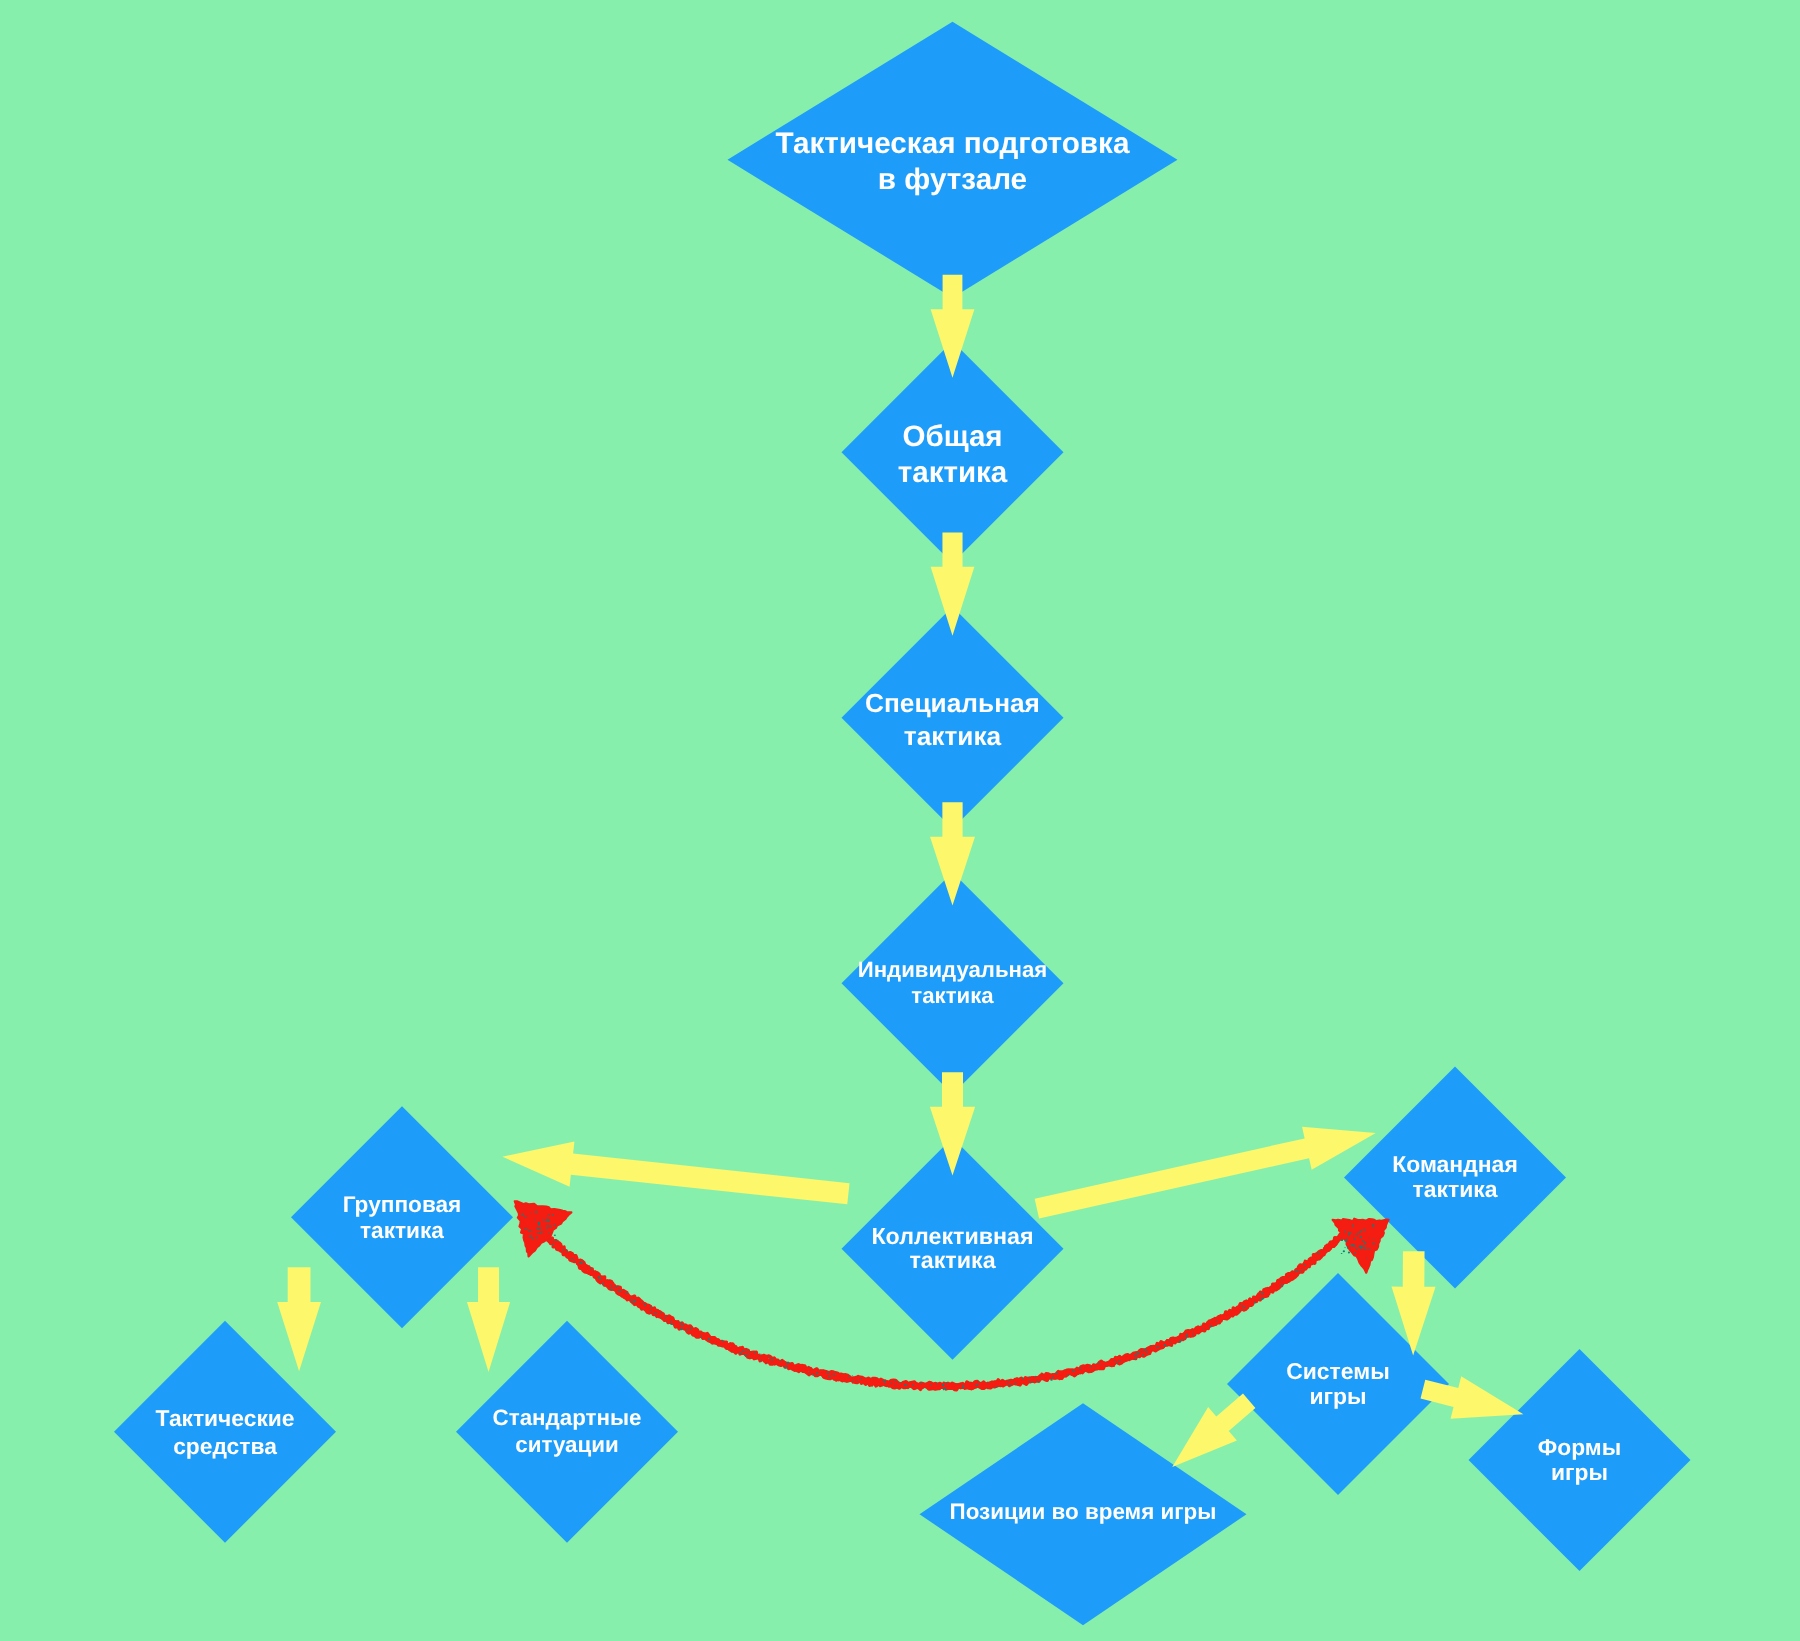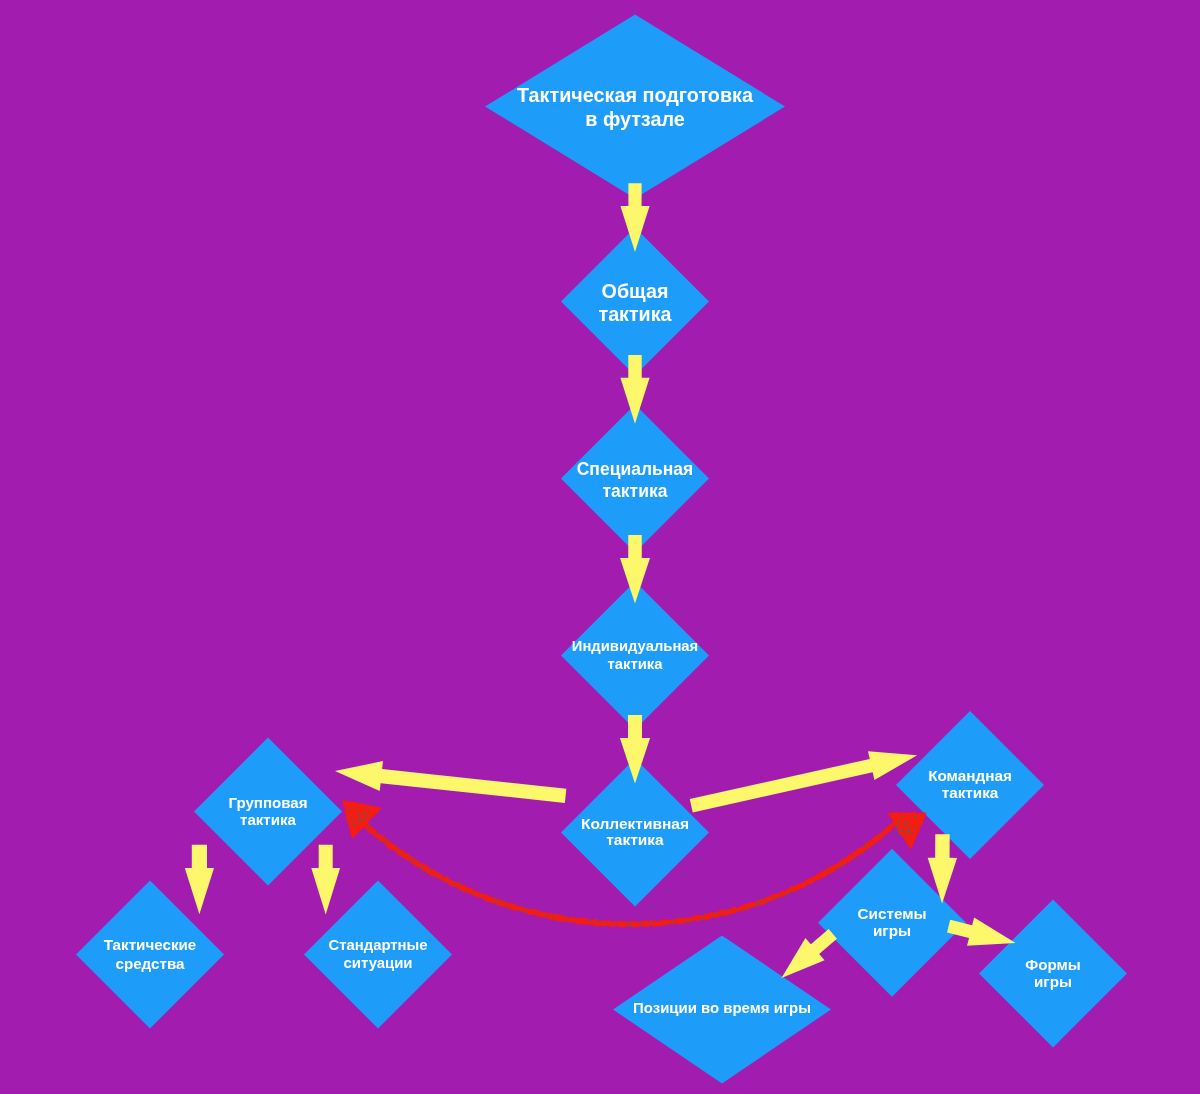--- a/index.html
+++ b/index.html
@@ -13,21 +13,21 @@
   .diamond { fill:#1E9CFA; }
   .block-arrow { fill:#FCF76B; }
   .nlabel {
     fill:#ffffff; font-family:"Liberation Sans", sans-serif; font-weight:bold;
     text-anchor:middle;
   }
 </style>
 </head>
 <body style="background: rgb(20, 125, 119);">
 
-<div id="stage" style="background: #a21caf;">
+<div id="stage" style="background: #86efac;">
   <svg id="scene" width="1200" height="1094" viewBox="0 0 1200 1094">
     <g id="nodes-layer">
       <g class="node">
         <polygon class="diamond" points="635,14.5 785,106.5 635,198.5 485,106.5" fill="#1E9CFA"></polygon>
       </g>
       <g class="node">
         <polygon class="diamond" points="635,227.5 709,301.5 635,375.5 561,301.5" fill="#1E9CFA"></polygon>
       </g>
       <g class="node">
         <polygon class="diamond" points="635,404.5 709,478.5 635,552.5 561,478.5" fill="#1E9CFA"></polygon>

